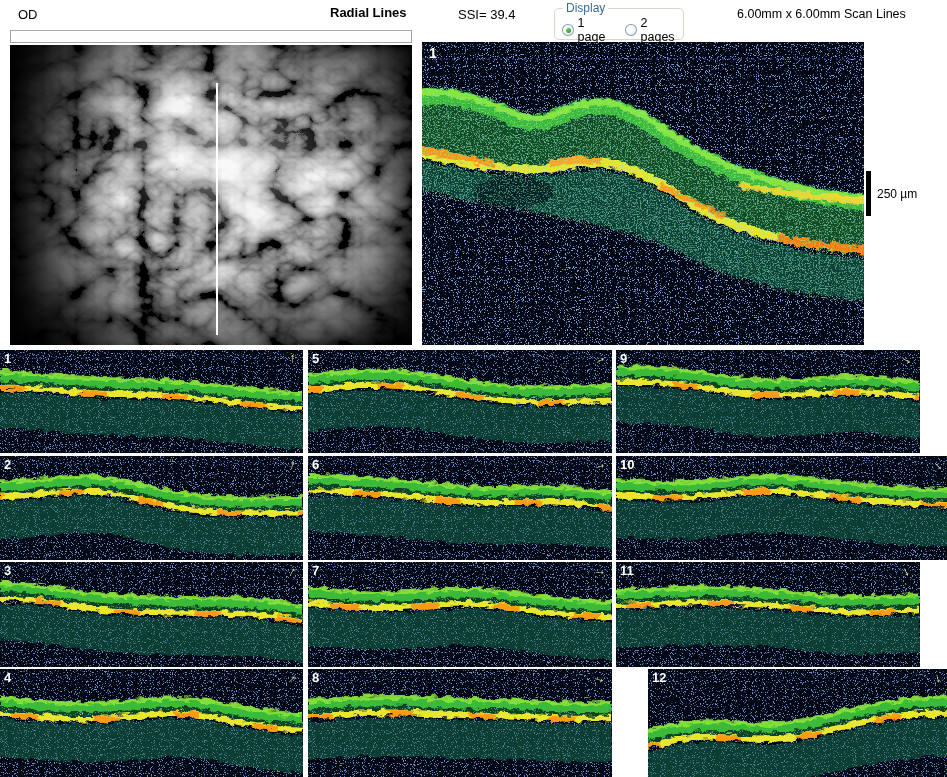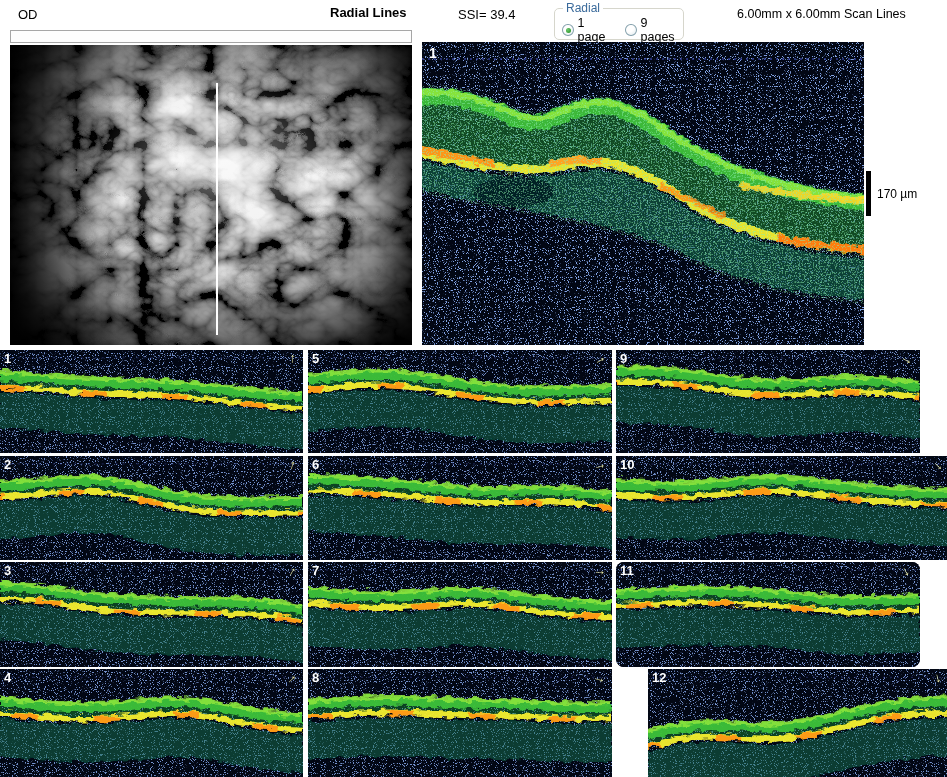--- a/index.html
+++ b/index.html
@@ -94,29 +94,29 @@
   </defs>
 </svg>
 
 <div class="screen">
 
   <span class="hdr-text eye">OD</span>
   <span class="hdr-text title">Radial Lines</span>
   <span class="hdr-text ssi">SSI= 39.4</span>
 
   <fieldset class="display-box">
-    <legend>Radial</legend>
+    <legend>Display</legend>
     <div class="radio-row">
       <label class="radio-opt">
         <span class="radio checked"></span>
         <span>1 page</span>
       </label>
       <label class="radio-opt">
         <span class="radio"></span>
-        <span>9 pages</span>
+        <span>2 pages</span>
       </label>
     </div>
   </fieldset>
 
   <span class="hdr-text scansize">6.00mm x 6.00mm Scan Lines</span>
 
   <div class="info-strip"></div>
   <div class="fundus">
     <svg viewBox="0 0 402 300" preserveAspectRatio="none">
       <rect width="402" height="300" fill="#000"></rect>
@@ -148,21 +148,21 @@
         <path d="M128,122 C146,118 164,117 180,119" fill="none" stroke="#ffa424" stroke-width="7"></path>
         <path d="M238,144 C258,153 282,165 302,174" fill="none" stroke="#ff8d12" stroke-width="6" opacity="0.85"></path>
         <path d="M355,196 C390,203 420,206 446,209" fill="none" stroke="#ff7d08" stroke-width="8"></path>
       </g>
       <rect width="442" height="303" filter="url(#fSpeckG)" opacity="0.5" clip-path="url(#mainClip)"></rect>
     </svg>
     <span class="scan-num">1</span>
   </div>
 
   <div class="scalebar"></div>
-  <span class="scalebar-label">170 µm</span>
+  <span class="scalebar-label">250 µm</span>
 
   <div class="grid">
       <div class="tile" style="left: 0px; top: 350px; width: 303px; height: 103px;">
       <svg viewBox="0 0 304 105" preserveAspectRatio="none">
         <rect class="t-bg" width="304" height="105"></rect>
         <rect width="304" height="105" filter="url(#fSpeckB)" opacity="0.8"></rect>
         <line class="t-artifact" x1="4" y1="8" x2="300" y2="8"></line>
         <g filter="url(#fRough)">
           <path class="p-teal" d="M0,42.5 L16,43.5 L32,44.4 L48,45.5 L64,46.7 L80,48.0 L96,49.1 L112,49.9 L128,50.4 L144,50.8 L160,51.4 L176,52.2 L192,53.4 L208,55.0 L224,56.8 L240,58.7 L256,60.5 L272,62.0 L288,63.2 L304,64.1 L304,101.1 L288,100.2 L272,99.0 L256,97.5 L240,95.7 L224,93.8 L208,92.0 L192,90.4 L176,89.2 L160,88.4 L144,87.8 L128,87.4 L112,86.9 L96,86.1 L80,85.0 L64,83.7 L48,82.5 L32,81.4 L16,80.5 L0,79.5 Z"></path>
           <path class="p-body" d="M0,24.5 L16,25.5 L32,26.4 L48,27.5 L64,28.7 L80,30.0 L96,31.1 L112,31.9 L128,32.4 L144,32.8 L160,33.4 L176,34.2 L192,35.4 L208,37.0 L224,38.8 L240,40.7 L256,42.5 L272,44.0 L288,45.2 L304,46.1 L304,60.1 L288,59.2 L272,58.0 L256,56.5 L240,54.7 L224,52.8 L208,51.0 L192,49.4 L176,48.2 L160,47.4 L144,46.8 L128,46.4 L112,45.9 L96,45.1 L80,44.0 L64,42.7 L48,41.5 L32,40.4 L16,39.5 L0,38.5 Z"></path>
@@ -321,21 +321,21 @@
           <path class="p-body" d="M0,26.1 L16,27.4 L32,28.4 L48,28.9 L64,28.6 L80,27.5 L96,25.8 L112,23.9 L128,22.6 L144,22.4 L160,23.4 L176,25.2 L192,27.3 L208,29.3 L224,31.1 L240,32.7 L256,34.1 L272,35.1 L288,35.8 L304,36.0 L304,50.0 L288,49.8 L272,49.1 L256,48.1 L240,46.7 L224,45.1 L208,43.3 L192,41.3 L176,39.2 L160,37.4 L144,36.4 L128,36.6 L112,37.9 L96,39.8 L80,41.5 L64,42.6 L48,42.9 L32,42.4 L16,41.4 L0,40.1 Z"></path>
           <path class="p-band" d="M0,28.1 L16,29.4 L32,30.4 L48,30.9 L64,30.6 L80,29.5 L96,27.8 L112,25.9 L128,24.6 L144,24.4 L160,25.4 L176,27.2 L192,29.3 L208,31.3 L224,33.1 L240,34.7 L256,36.1 L272,37.1 L288,37.8 L304,38.0"></path>
           <path class="p-hi" d="M0,24.1 L16,25.4 L32,26.4 L48,26.9 L64,26.6 L80,25.5 L96,23.8 L112,21.9 L128,20.6 L144,20.4 L160,21.4 L176,23.2 L192,25.3 L208,27.3 L224,29.1 L240,30.7 L256,32.1 L272,33.1 L288,33.8 L304,34.0"></path>
           <path class="p-rpe" d="M0,39.1 L16,40.4 L32,41.4 L48,41.9 L64,41.6 L80,40.5 L96,38.8 L112,36.9 L128,35.6 L144,35.4 L160,36.4 L176,38.2 L192,40.3 L208,42.3 L224,44.1 L240,45.7 L256,47.1 L272,48.1 L288,48.8 L304,49.0"></path>
           <path class="p-orange" d="M0,39.6 L16,40.9 L32,41.9 L48,42.4 L64,42.1 L80,41.0 L96,39.3 L112,37.4 L128,36.1 L144,35.9 L160,36.9 L176,38.7 L192,40.8 L208,42.8 L224,44.6 L240,46.2 L256,47.6 L272,48.6 L288,49.3 L304,49.5" stroke-dashoffset="47"></path>
         </g>
       </svg>
       <span class="tile-num">10</span>
       <span class="tile-arrow" style="transform: rotate(45deg);">→</span>
     </div>
-      <div class="tile" style="left: 616px; top: 562px; width: 304px; height: 105px; border-radius: 8px;">
+      <div class="tile" style="left: 616px; top: 562px; width: 304px; height: 105px;">
       <svg viewBox="0 0 304 105" preserveAspectRatio="none">
         <rect class="t-bg" width="304" height="105"></rect>
         <rect width="304" height="105" filter="url(#fSpeckB)" opacity="0.8"></rect>
         <line class="t-artifact" x1="4" y1="8" x2="300" y2="8"></line>
         <g filter="url(#fRough)">
           <path class="p-teal" d="M0,48.7 L16,48.2 L32,47.5 L48,46.6 L64,45.9 L80,45.6 L96,45.6 L112,46.1 L128,46.8 L144,47.7 L160,48.8 L176,50.2 L192,51.8 L208,53.3 L224,54.5 L240,55.1 L256,55.0 L272,54.5 L288,53.8 L304,53.4 L304,90.4 L288,90.8 L272,91.5 L256,92.0 L240,92.1 L224,91.5 L208,90.3 L192,88.8 L176,87.2 L160,85.8 L144,84.7 L128,83.8 L112,83.1 L96,82.6 L80,82.6 L64,82.9 L48,83.6 L32,84.5 L16,85.2 L0,85.7 Z"></path>
           <path class="p-body" d="M0,30.7 L16,30.2 L32,29.5 L48,28.6 L64,27.9 L80,27.6 L96,27.6 L112,28.1 L128,28.8 L144,29.7 L160,30.8 L176,32.2 L192,33.8 L208,35.3 L224,36.5 L240,37.1 L256,37.0 L272,36.5 L288,35.8 L304,35.4 L304,49.4 L288,49.8 L272,50.5 L256,51.0 L240,51.1 L224,50.5 L208,49.3 L192,47.8 L176,46.2 L160,44.8 L144,43.7 L128,42.8 L112,42.1 L96,41.6 L80,41.6 L64,41.9 L48,42.6 L32,43.5 L16,44.2 L0,44.7 Z"></path>
           <path class="p-band" d="M0,32.7 L16,32.2 L32,31.5 L48,30.6 L64,29.9 L80,29.6 L96,29.6 L112,30.1 L128,30.8 L144,31.7 L160,32.8 L176,34.2 L192,35.8 L208,37.3 L224,38.5 L240,39.1 L256,39.0 L272,38.5 L288,37.8 L304,37.4"></path>
           <path class="p-hi" d="M0,28.7 L16,28.2 L32,27.5 L48,26.6 L64,25.9 L80,25.6 L96,25.6 L112,26.1 L128,26.8 L144,27.7 L160,28.8 L176,30.2 L192,31.8 L208,33.3 L224,34.5 L240,35.1 L256,35.0 L272,34.5 L288,33.8 L304,33.4"></path>
           <path class="p-rpe" d="M0,43.7 L16,43.2 L32,42.5 L48,41.6 L64,40.9 L80,40.6 L96,40.6 L112,41.1 L128,41.8 L144,42.7 L160,43.8 L176,45.2 L192,46.8 L208,48.3 L224,49.5 L240,50.1 L256,50.0 L272,49.5 L288,48.8 L304,48.4"></path>

